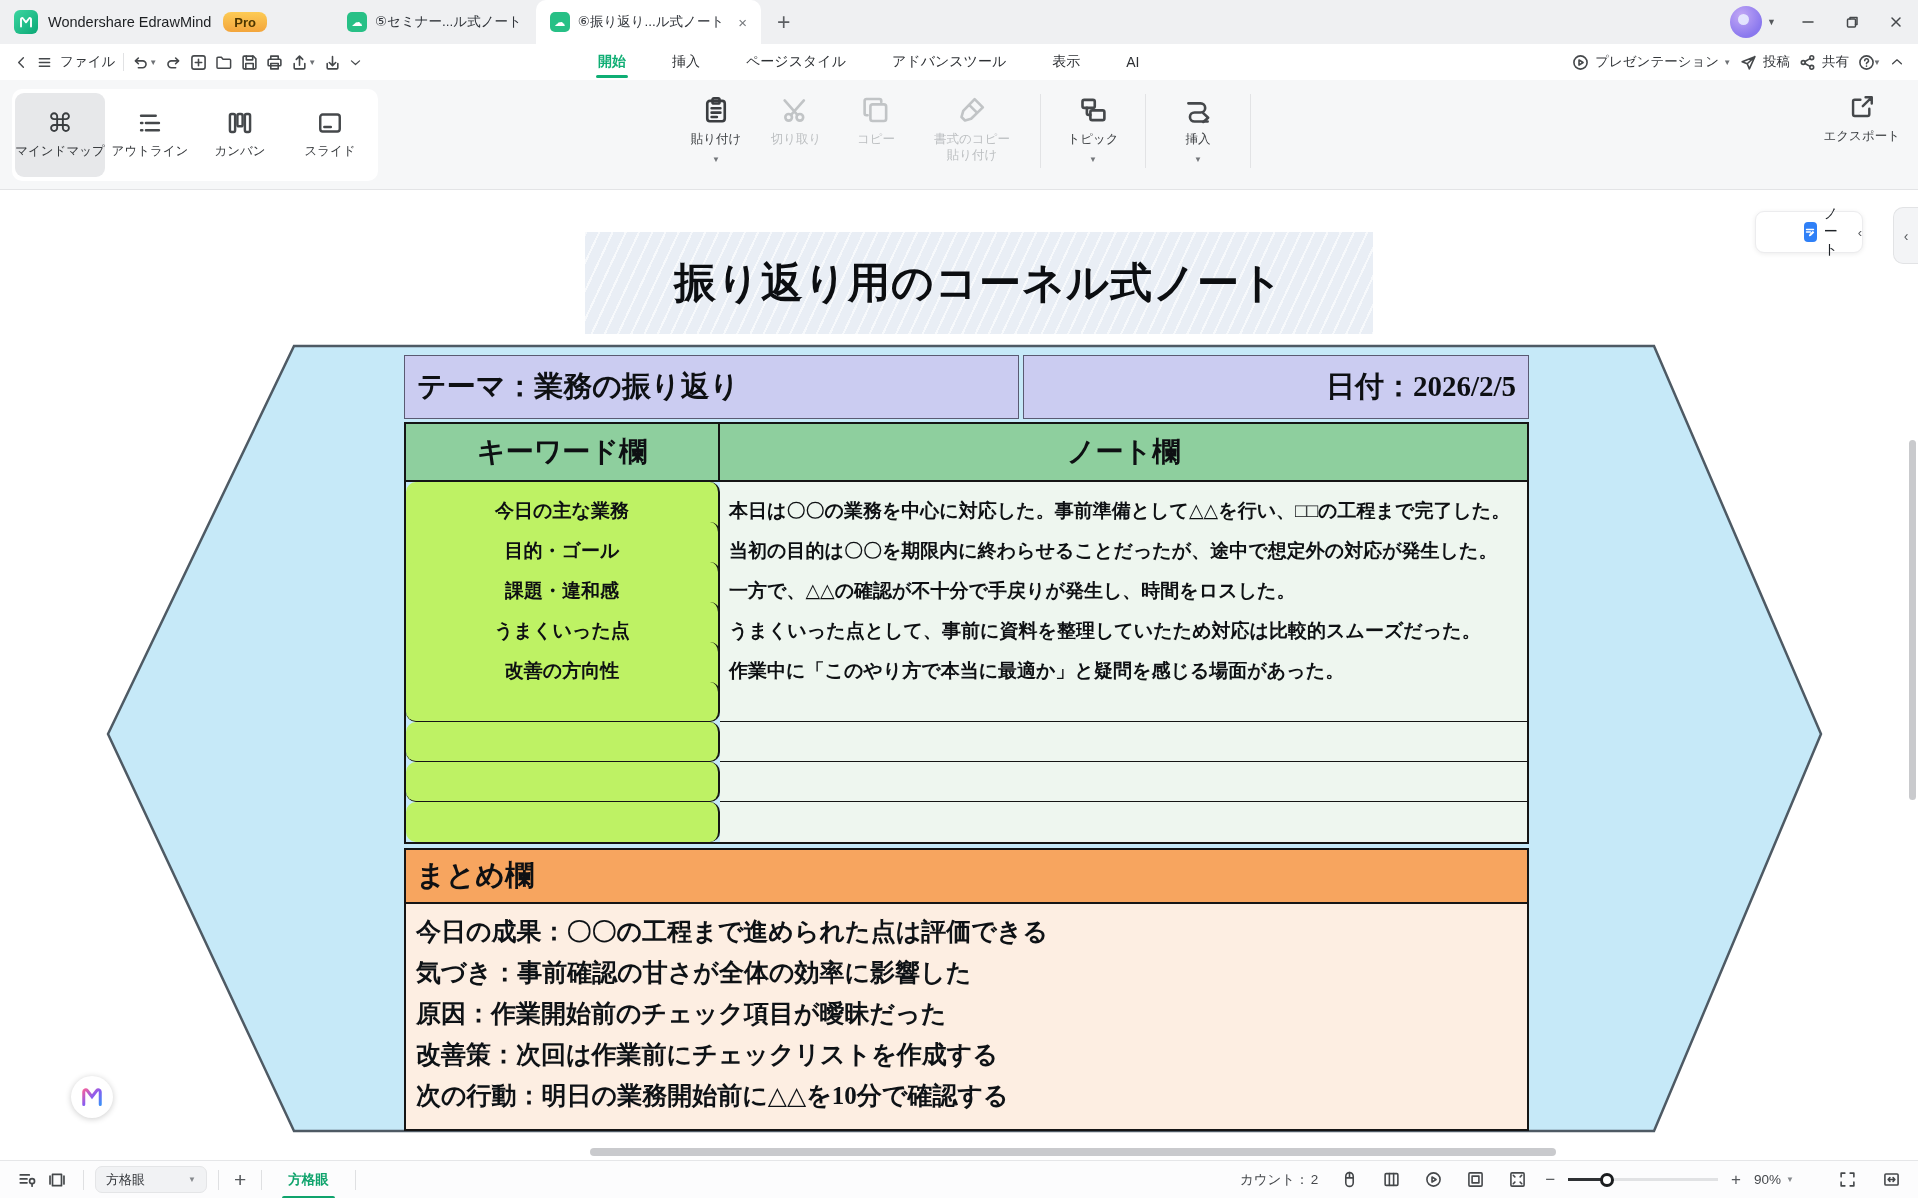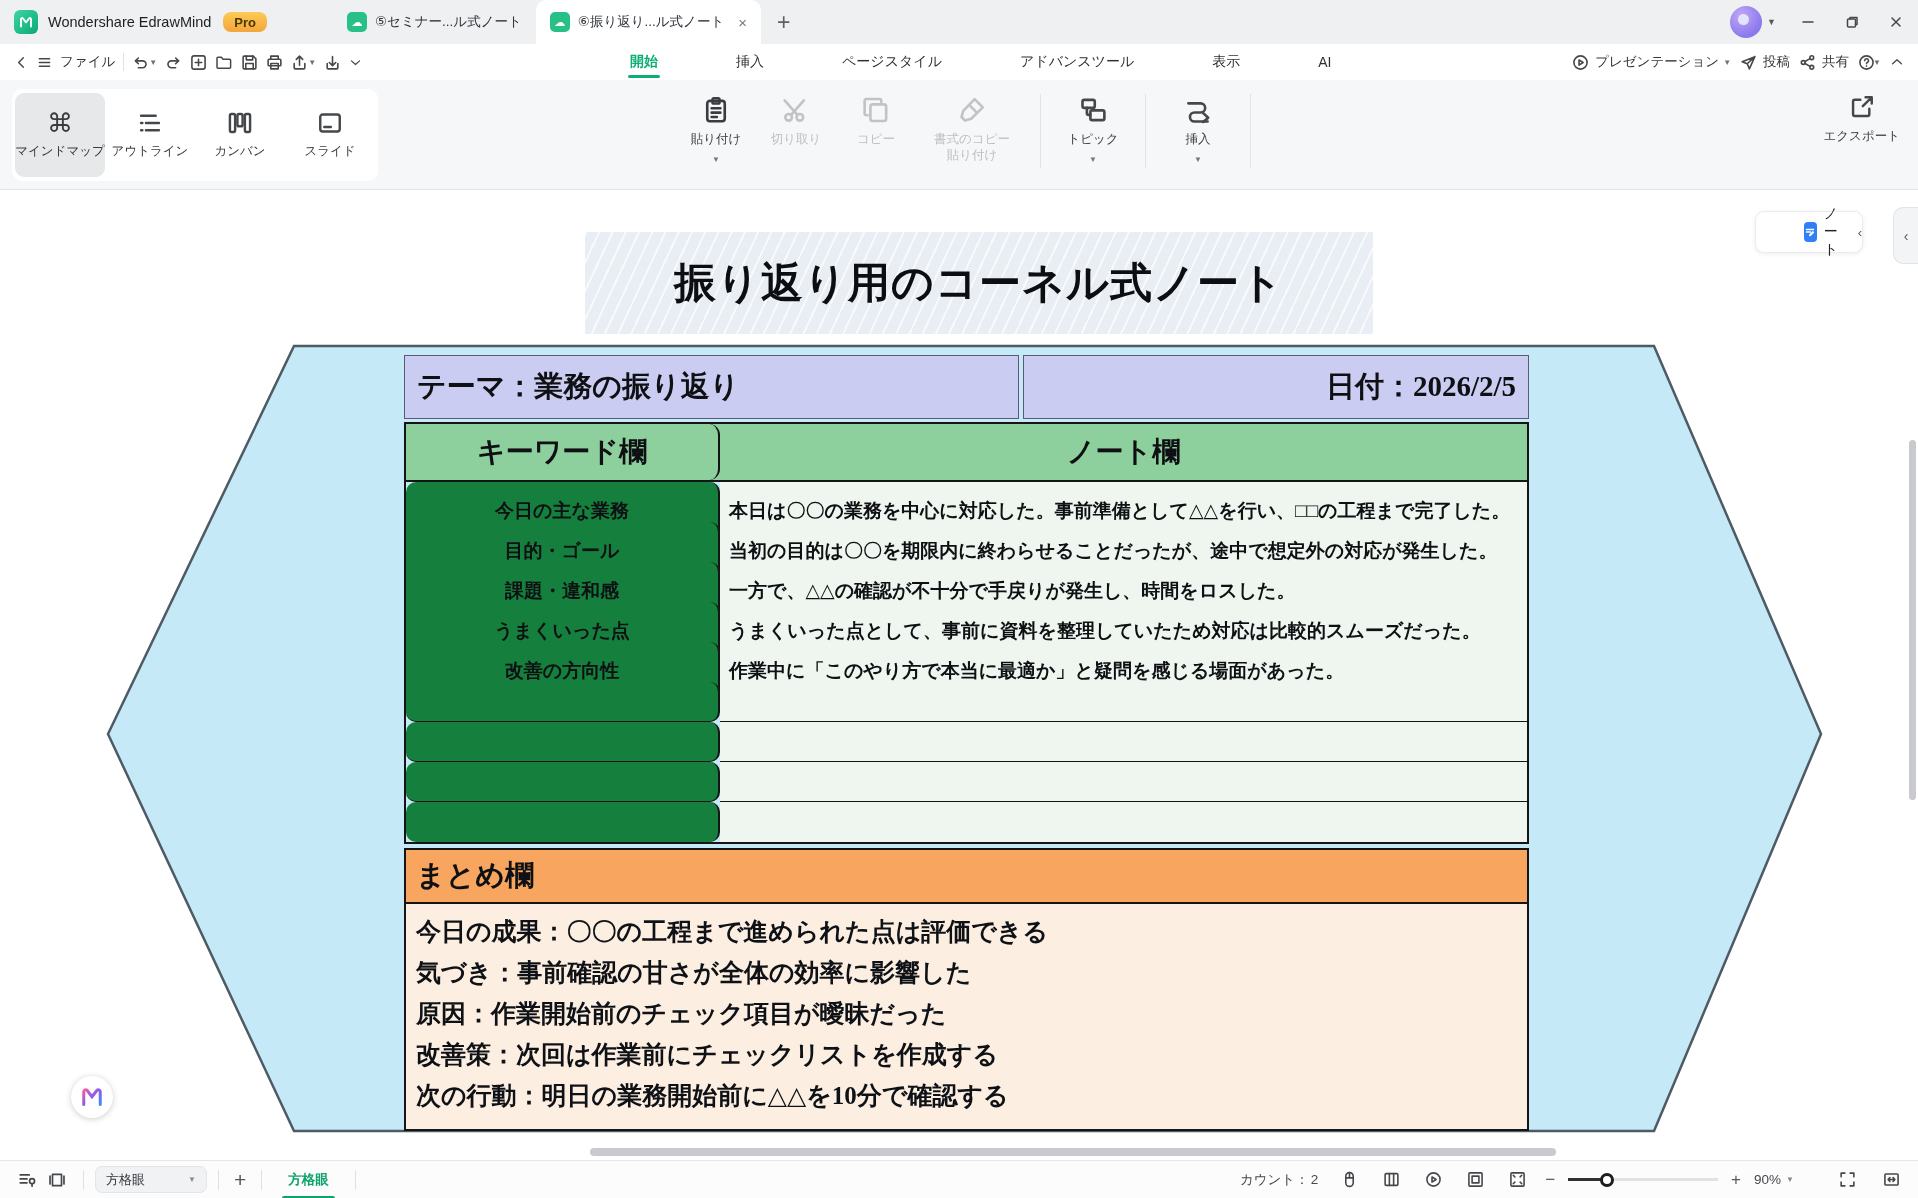--- a/index.html
+++ b/index.html
@@ -31,21 +31,21 @@
   .av-caret { font-size:9px; color:#55585c; margin:0 10px 0 5px; }
   .win-btn { width:44px; height:44px; display:flex; align-items:center; justify-content:center; color:#3a3d41; }
 
   
   #menubar { height:36px; background:#ffffff; display:flex; align-items:center; position:relative; }
   .mb-left { display:flex; align-items:center; gap:8px; margin-left:14px; }
   .mb-file { font-size:13.5px; color:#34373b; }
   .mb-sep { width:1px; height:18px; background:#e1e2e4; }
   .mb-caret { font-size:8px; color:#6e7175; margin-left:-8px; }
   .mb-tabs { position:absolute; left:598px; top:0; height:100%; display:flex; align-items:center; gap:46px; }
-  .mb-tab { font-size:14px; color:#2c2f33; position:relative; height:100%; display:flex; align-items:center;margin-left:32px; }
+  .mb-tab { font-size:14px; color:#2c2f33; position:relative; height:100%; display:flex; align-items:center; }
   .mb-tab.active { color:#0fae74; font-weight:bold; }
   .mb-tab.active::after { content:""; position:absolute; left:-2px; right:-2px; bottom:2px; height:3.5px;
     border-radius:2px; background:#0fae74; }
   .mb-right { position:absolute; right:14px; top:0; height:100%; display:flex; align-items:center; gap:9px; font-size:13.5px; color:#34373b; }
   .mb-right .grp { display:flex; align-items:center; gap:6px; }
 
   
   #ribbon { height:110px; background:#f6f7f8; border-bottom:1px solid #e3e4e6; position:relative; }
   .mode-group { position:absolute; left:12px; top:9px; height:92px; background:#fff; border-radius:10px;
     display:flex; align-items:center; padding:0 3px; }
@@ -82,24 +82,24 @@
 
   
   .serif { font-family:"Liberation Serif","DejaVu Serif",serif; }
   .cornell { position:absolute; left:404px; top:165px; width:1125px; }
   .theme-row { display:grid; grid-template-columns:615px 1fr; gap:4px; margin-bottom:3px; }
   .theme-cell { height:64px; background:#cbccf1; border:1px solid #5a5a72; display:flex; align-items:center;
     padding:0 12px; font-weight:600; font-size:29px; color:#0e1013; }
   .theme-cell.date { justify-content:flex-end; }
   .tbl-main { border:2px solid #151515; }
   .hdr-row { display:grid; grid-template-columns:314px 1fr; background:#8ecf9e; border-bottom:2px solid #151515; }
-  .hdr-cell { height:56px; display:flex; align-items:center; justify-content:center; font-weight:bold; font-size:28px; color:#0e1013;border-radius:11px; }
+  .hdr-cell { height:56px; display:flex; align-items:center; justify-content:center; font-weight:bold; font-size:28px; color:#0e1013; }
   .hdr-cell.kw { border-right:2px solid #151515; }
   .data-row { display:grid; grid-template-columns:314px 1fr; height:40px; }
-  .k-cell { background:#15803d; border-right:2px solid #151515; border-bottom:1px solid #151515;
+  .k-cell { background:#bef264; border-right:2px solid #151515; border-bottom:1px solid #151515;
     display:flex; align-items:center; justify-content:center; font-weight:bold; font-size:19px; color:#0e1013;border-radius:10px; }
   .n-cell { background:#eef6ef; border-bottom:1px solid #151515; display:flex; align-items:center;
     padding:16px 9px; font-weight:bold; font-size:19px; color:#0e1013; }
   .data-row.last .k-cell, .data-row.last .n-cell { border-bottom:none; }
   .summary { margin-top:4px; border:2px solid #151515; }
   .sum-hdr { height:54px; background:#f7a55f; display:flex; align-items:center; padding:0 10px;
     font-weight:bold; font-size:29px; color:#0e1013; border-bottom:2px solid #151515; }
   .sum-body { background:#fdeee2; padding:7px 10px 13px; }
   .sum-line { font-weight:bold; font-size:25px; line-height:41px; color:#0e1216; }
 

